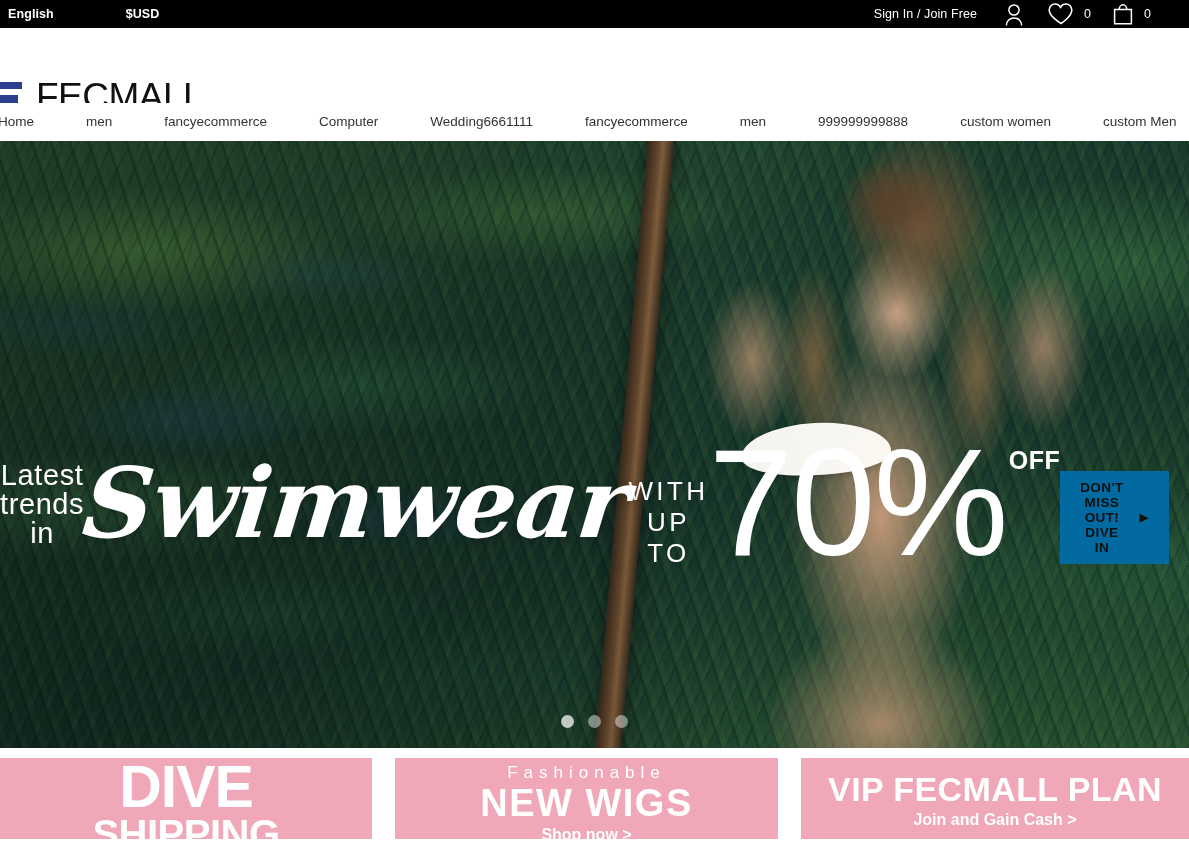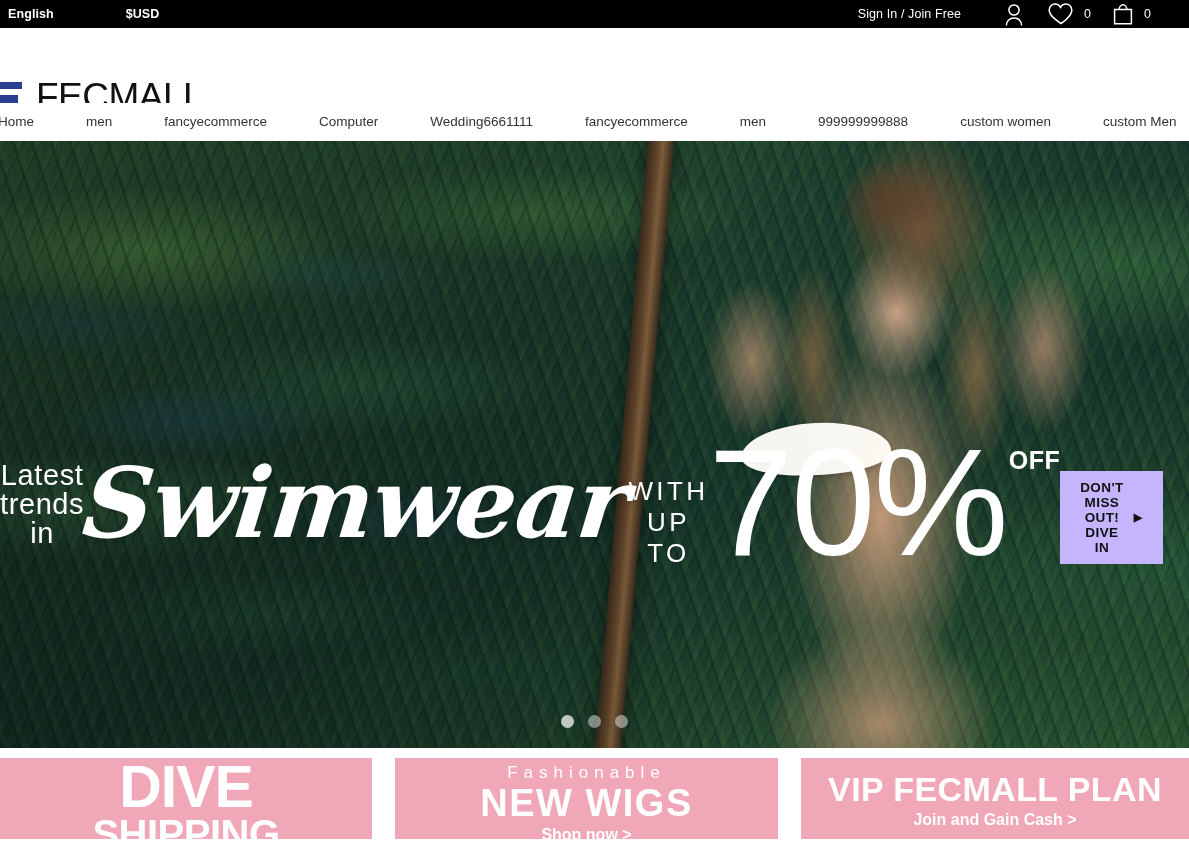--- a/index.html
+++ b/index.html
@@ -16,21 +16,21 @@
     display:flex; align-items:center;
     font-size:12.5px; position:relative;
   }
   .topbar-left { display:flex; align-items:center; padding-left:2px; }
   .tb-lang { font-weight:bold; color:#fff; padding:0 6px; letter-spacing:.1px; }
   .tb-curr { font-weight:bold; color:#fff; margin-left:66px; }
   .topbar-right {
     position:absolute; right:0; top:0; height:28px;
     display:flex; align-items:center; gap:0;
   }
-  .tb-signin { font-size:12.5px; color:#fff; margin-right:40px; letter-spacing:.1px; }
+  .tb-signin { font-size:12.5px; color:#fff; margin-right:24px; letter-spacing:.1px; }
   .tb-ico { display:flex; align-items:center; margin-right:20px; }
   .tb-ico:last-child { margin-right:38px; }
   .tb-ico svg { display:block; }
   .tb-count { font-size:12.5px; color:#fff; margin-left:9px; }
 
   
   .header {
     height:75px; background:#fff; position:relative;
     display:flex; align-items:center;
   }
@@ -173,24 +173,24 @@
   }
   .hero-pct-num {
     font-size:152px; font-weight:300; letter-spacing:-2px;
     color:#fff; line-height:.95;
   }
   .hero-pct-off {
     font-size:25px; font-weight:bold; letter-spacing:.5px;
     color:#fff; margin-top:18px; margin-left:2px;
   }
   .hero-cta {
-    margin-top:24px; background:#c4b5fd; color:#111;
+    margin-top:24px; background:#0369a1; color:#111;
     border:0; cursor:pointer;
     font-size:13.5px; font-weight:bold; letter-spacing:.4px;
-    padding:9px 20px; display:inline-flex; align-items:center; gap:10px;
+    padding:9px 20px; display:inline-flex; align-items:center; gap:16px;
     font-family:"Liberation Sans", sans-serif;
   }
   .hero-cta .arr { font-size:11px; }
 
   .hero-dots {
     position:absolute; left:0; right:0; bottom:20px;
     display:flex; justify-content:center; gap:14px;
   }
   .hero-dots .dot {
     width:13px; height:13px; border-radius:50%;

